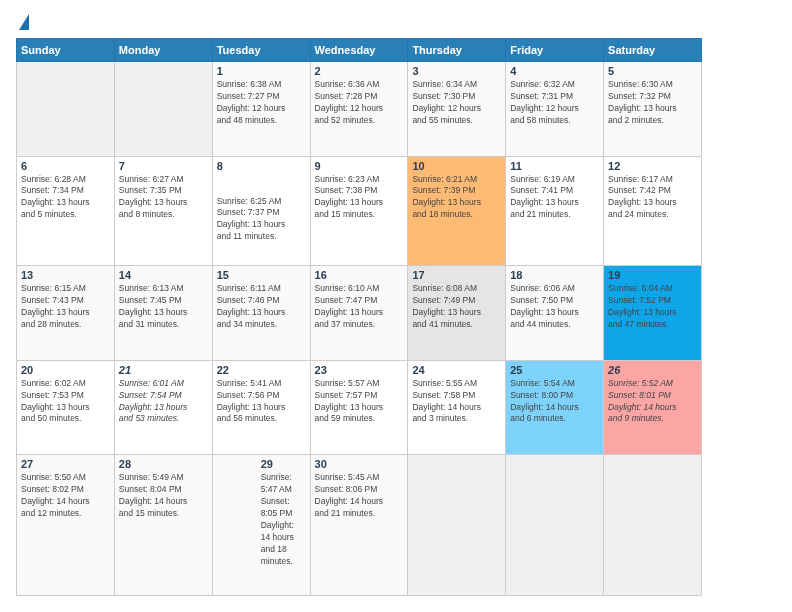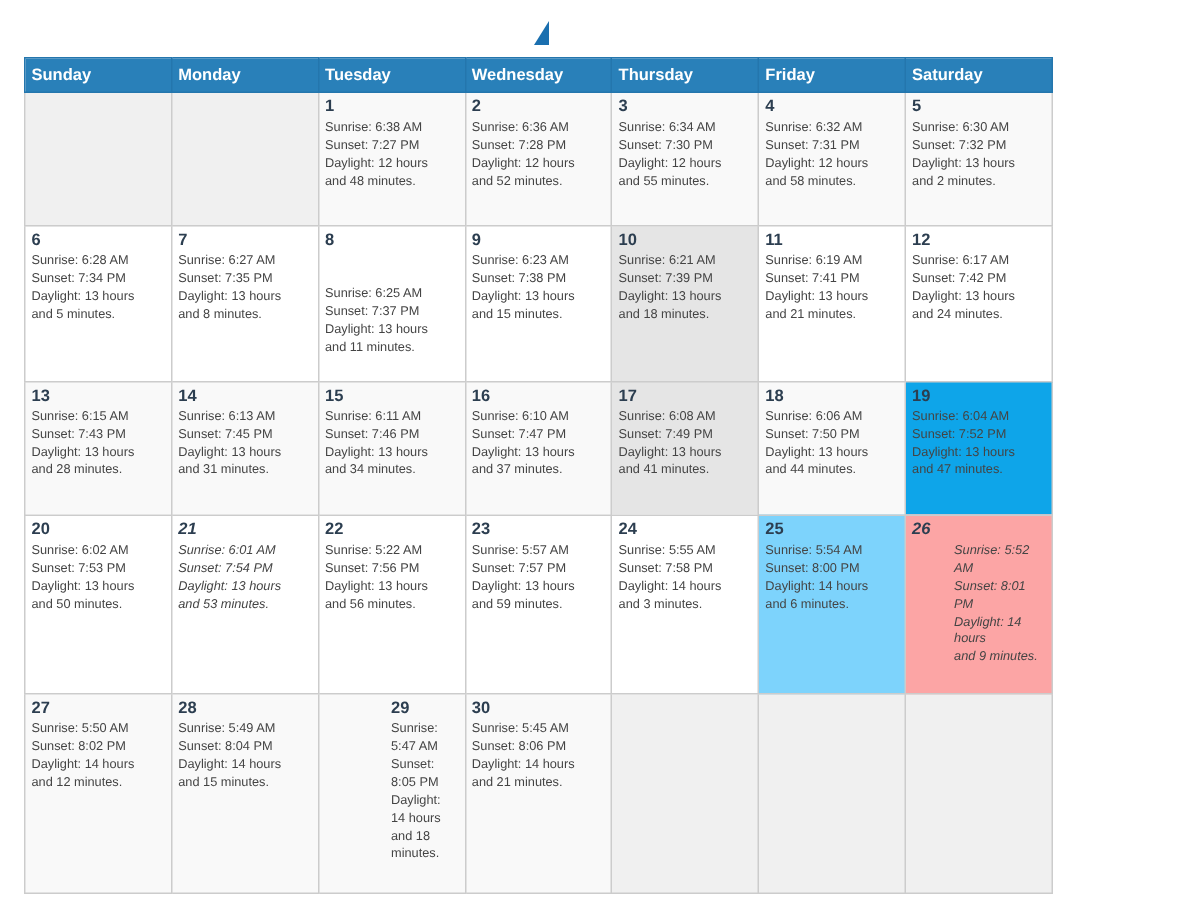--- a/index.html
+++ b/index.html
@@ -9,21 +9,20 @@
       font-family: Arial, sans-serif;
       background: #fff;
       overflow: hidden;
     }
     .page {
       width: 718px;
       height: 612px;
       padding: 16px;
       display: flex;
       flex-direction: column;
-      align-items: center;
     }
     .header {
       display: flex;
       justify-content: space-between;
       align-items: flex-start;
       margin-bottom: 10px;
     }
     .logo {
       display: flex;
       flex-direction: column;
@@ -205,21 +204,21 @@
 Daylight: 13 hours
 and 11 minutes.</div>
           </td>
           <td style="background: rgb(255, 255, 255);">
             <span class="day-num">9</span>
             <div class="day-info" style="white-space: pre-line;">Sunrise: 6:23 AM
 Sunset: 7:38 PM
 Daylight: 13 hours
 and 15 minutes.</div>
           </td>
-          <td style="background: #e5e5e5;">
+          <td style="background: #fdba74;">
             <span class="day-num">10</span>
             <div class="day-info" style="white-space: pre-line;">Sunrise: 6:21 AM
 Sunset: 7:39 PM
 Daylight: 13 hours
 and 18 minutes.</div>
           </td>
           <td style="background: rgb(255, 255, 255);">
             <span class="day-num">11</span>
             <div class="day-info" style="white-space: pre-line;">Sunrise: 6:19 AM
 Sunset: 7:41 PM
@@ -295,21 +294,21 @@
           </td>
           <td style="background: rgb(255, 255, 255); font-style: italic;">
             <span class="day-num">21</span>
             <div class="day-info" style="white-space: pre-line;">Sunrise: 6:01 AM
 Sunset: 7:54 PM
 Daylight: 13 hours
 and 53 minutes.</div>
           </td>
           <td style="background: rgb(255, 255, 255);">
             <span class="day-num">22</span>
-            <div class="day-info" style="white-space: pre-line;">Sunrise: 5:22 AM
+            <div class="day-info" style="white-space: pre-line;">Sunrise: 5:41 AM
 Sunset: 7:56 PM
 Daylight: 13 hours
 and 56 minutes.</div>
           </td>
           <td style="background: rgb(255, 255, 255);">
             <span class="day-num">23</span>
             <div class="day-info" style="white-space: pre-line;">Sunrise: 5:57 AM
 Sunset: 7:57 PM
 Daylight: 13 hours
 and 59 minutes.</div>
@@ -323,21 +322,21 @@
           </td>
           <td style="background: #7dd3fc;">
             <span class="day-num">25</span>
             <div class="day-info" style="white-space: pre-line;">Sunrise: 5:54 AM
 Sunset: 8:00 PM
 Daylight: 14 hours
 and 6 minutes.</div>
           </td>
           <td style="background: #fca5a5; font-style: italic;">
             <span class="day-num">26</span>
-            <div class="day-info" style="white-space: pre-line; margin-left: 28px;">Sunrise: 5:52 AM
+            <div class="day-info" style="white-space: pre-line;">Sunrise: 5:52 AM
 Sunset: 8:01 PM
 Daylight: 14 hours
 and 9 minutes.</div>
           </td>
         </tr>
         <tr>
           <td style="background: rgb(249, 249, 249);">
             <span class="day-num">27</span>
             <div class="day-info" style="white-space: pre-line;">Sunrise: 5:50 AM
 Sunset: 8:02 PM

